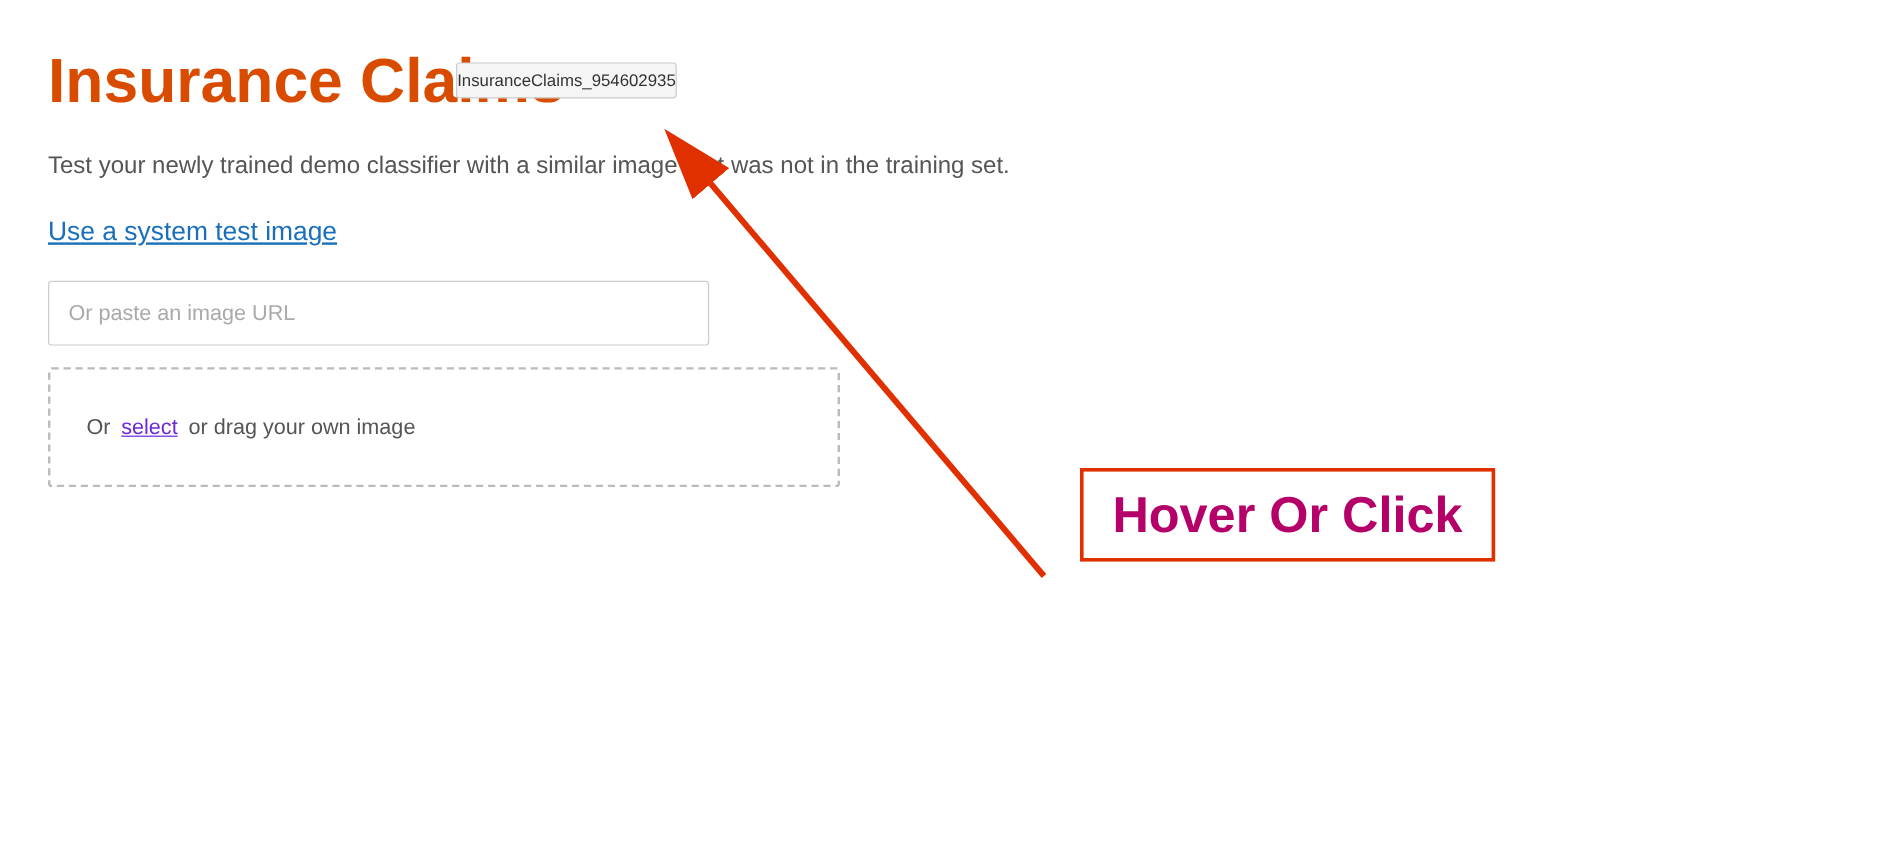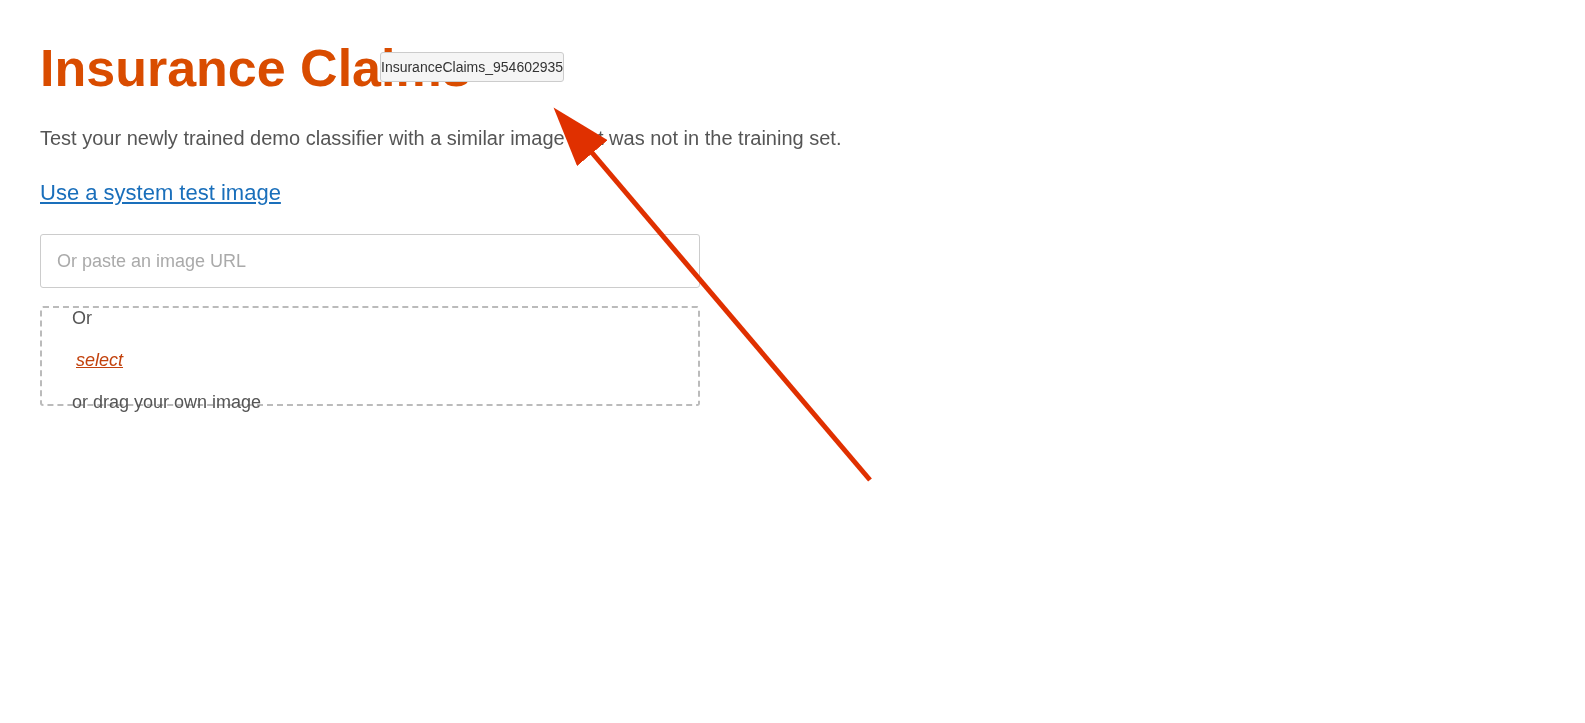--- a/index.html
+++ b/index.html
@@ -56,21 +56,21 @@
       color: #1a6fbb;
       text-decoration: underline;
       cursor: pointer;
       display: inline-block;
       margin-bottom: 28px;
       text-align: center;
     }
 
     .url-input {
       display: block;
-      width: 660px;
+      width: 551px;
       height: 54px;
       border: 1.5px solid #cccccc;
       border-radius: 3px;
       padding: 0 16px;
       font-size: 18px;
       color: #aaaaaa;
       background: #ffffff;
       outline: none;
       margin-bottom: 18px;
     }
@@ -78,33 +78,31 @@
     .url-input::placeholder {
       color: #aaaaaa;
     }
 
     .drag-drop-zone {
       width: 660px;
       height: 100px;
       border: 2px dashed #bbbbbb;
       border-radius: 3px;
       display: flex;
-      align-items: flex-start;
+      align-items: center;
       padding: 0 30px;
       font-size: 18px;
       color: #555555;
-      flex-direction: column;
     }
 
     .drag-drop-zone .select-link {
-      color: #c2410c;
+      color: #6d28d9;
       text-decoration: underline;
       cursor: pointer;
       margin: 0 4px;
-      font-style: italic;
     }
 
     
     .annotation-layer {
       position: absolute;
       top: 0;
       left: 0;
       width: 100%;
       height: 100%;
       pointer-events: none;
@@ -160,16 +158,19 @@
 
       <defs>
         <marker id="arrowhead" markerWidth="12" markerHeight="8" refX="10" refY="4" orient="auto">
           <polygon points="0 0, 12 4, 0 8" fill="#e03000"></polygon>
         </marker>
       </defs>
 
       <line x1="870" y1="480" x2="560" y2="115" stroke="#e03000" stroke-width="5" marker-end="url(#arrowhead)"></line>
     </svg>
 
+    <div class="hover-click-box">
+      <span class="hover-click-text">Hover Or Click</span>
+    </div>
 
   </div>
 
 </div>
 
 </body></html>

